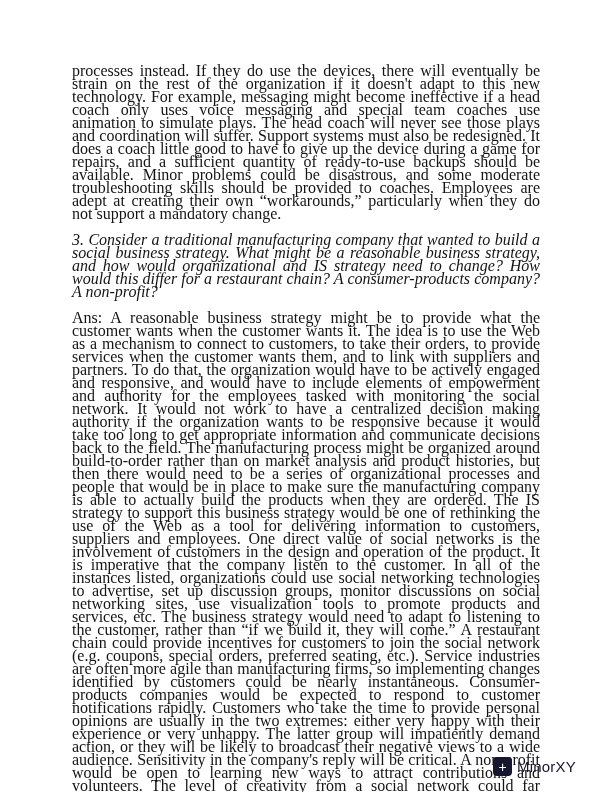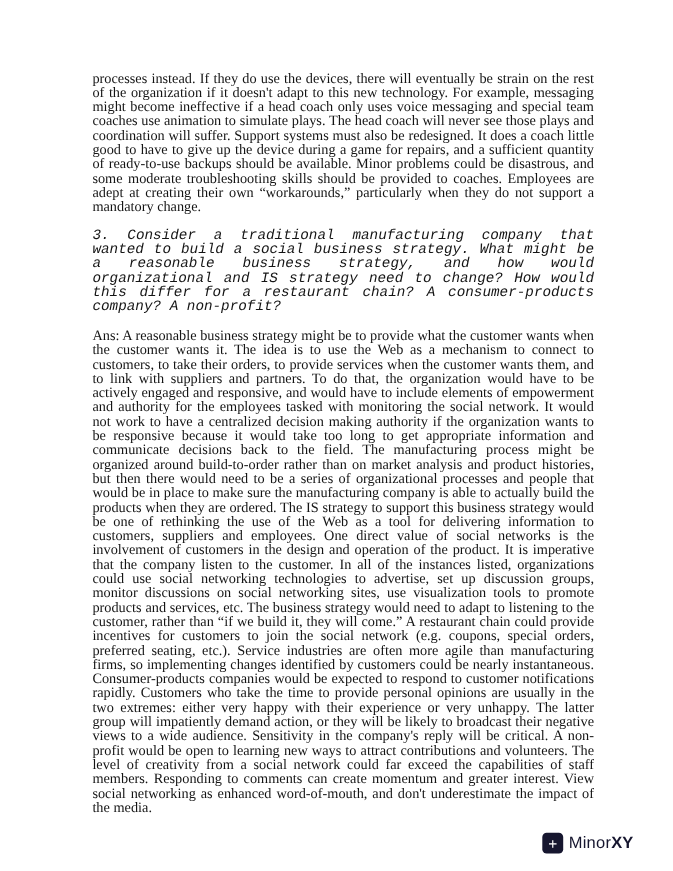--- a/index.html
+++ b/index.html
@@ -16,28 +16,27 @@
     font-family: "Liberation Serif", serif;
     color: #141414;
   }
   .content {
     position: absolute;
     top: 64px;
     left: 72px;
     width: 468px;
   }
   .content p {
-    margin: 0 0 13px 12px;
-    font-size: 13px;
+    margin: 0 0 13px 0;
+    font-size: 16px;
     line-height: 13px;
     text-align: justify;
   }
   .content p.question {
     font-style: italic;
-    font-family: Liberation Mono, monospace;
   }
   .logo {
     position: absolute;
     right: 36px;
     bottom: 16px;
     display: flex;
     align-items: center;
     gap: 5px;
     font-family: "Liberation Sans", sans-serif;
   }
@@ -53,21 +52,21 @@
     font-size: 14px;
     line-height: 1;
     font-weight: 400;
   }
   .logo-text {
     font-size: 15px;
     color: #16162f;
     letter-spacing: 0.2px;
   }
   .logo-text .xy {
-    font-weight: 700;
+    font-weight: 400;
   }
 </style>
 </head>
 <body>
 
 <div class="page">
   <div class="content">
     <p>processes instead. If they do use the devices, there will eventually be strain on the rest of the organization if it doesn't adapt to this new technology. For example, messaging might become ineffective if a head coach only uses voice messaging and special team coaches use animation to simulate plays. The head coach will never see those plays and coordination will suffer. Support systems must also be redesigned. It does a coach little good to have to give up the device during a game for repairs, and a sufficient quantity of ready-to-use backups should be available. Minor problems could be disastrous, and some moderate troubleshooting skills should be provided to coaches. Employees are adept at creating their own “workarounds,” particularly when they do not support a mandatory change.</p>
     <p class="question">3.  Consider a traditional manufacturing company that wanted to build a social business strategy. What might be a reasonable business strategy, and how would organizational and IS strategy need to change? How would this differ for a restaurant chain? A consumer-products company? A non-profit?</p>
     <p>Ans: A reasonable business strategy might be to provide what the customer wants when the customer wants it. The idea is to use the Web as a mechanism to connect to customers, to take their orders, to provide services when the customer wants them, and to link with suppliers and partners. To do that, the organization would have to be actively engaged and responsive, and would have to include elements of empowerment and authority for the employees tasked with monitoring the social network. It would not work to have a centralized decision making authority if the organization wants to be responsive because it would take too long to get appropriate information and communicate decisions back to the field. The manufacturing process might be organized around build-to-order rather than on market analysis and product histories, but then there would need to be a series of organizational processes and people that would be in place to make sure the manufacturing company is able to actually build the products when they are ordered. The IS strategy to support this business strategy would be one of rethinking the use of the Web as a tool for delivering information to customers, suppliers and employees. One direct value of social networks is the involvement of customers in the design and operation of the product. It is imperative that the company listen to the customer. In all of the instances listed, organizations could use social networking technologies to advertise, set up discussion groups, monitor discussions on social networking sites, use visualization tools to promote products and services, etc. The business strategy would need to adapt to listening to the customer, rather than “if we build it, they will come.” A restaurant chain could provide incentives for customers to join the social network (e.g. coupons, special orders, preferred seating, etc.). Service industries are often more agile than manufacturing firms, so implementing changes identified by customers could be nearly instantaneous. Consumer-products companies would be expected to respond to customer notifications rapidly. Customers who take the time to provide personal opinions are usually in the two extremes: either very happy with their experience or very unhappy. The latter group will impatiently demand action, or they will be likely to broadcast their negative views to a wide audience. Sensitivity in the company's reply will be critical. A non-profit would be open to learning new ways to attract contributions and volunteers. The level of creativity from a social network could far exceed the capabilities of staff members. Responding to comments can create momentum and greater interest. View social networking as enhanced word-of-mouth, and don't underestimate the impact of the media.</p>

